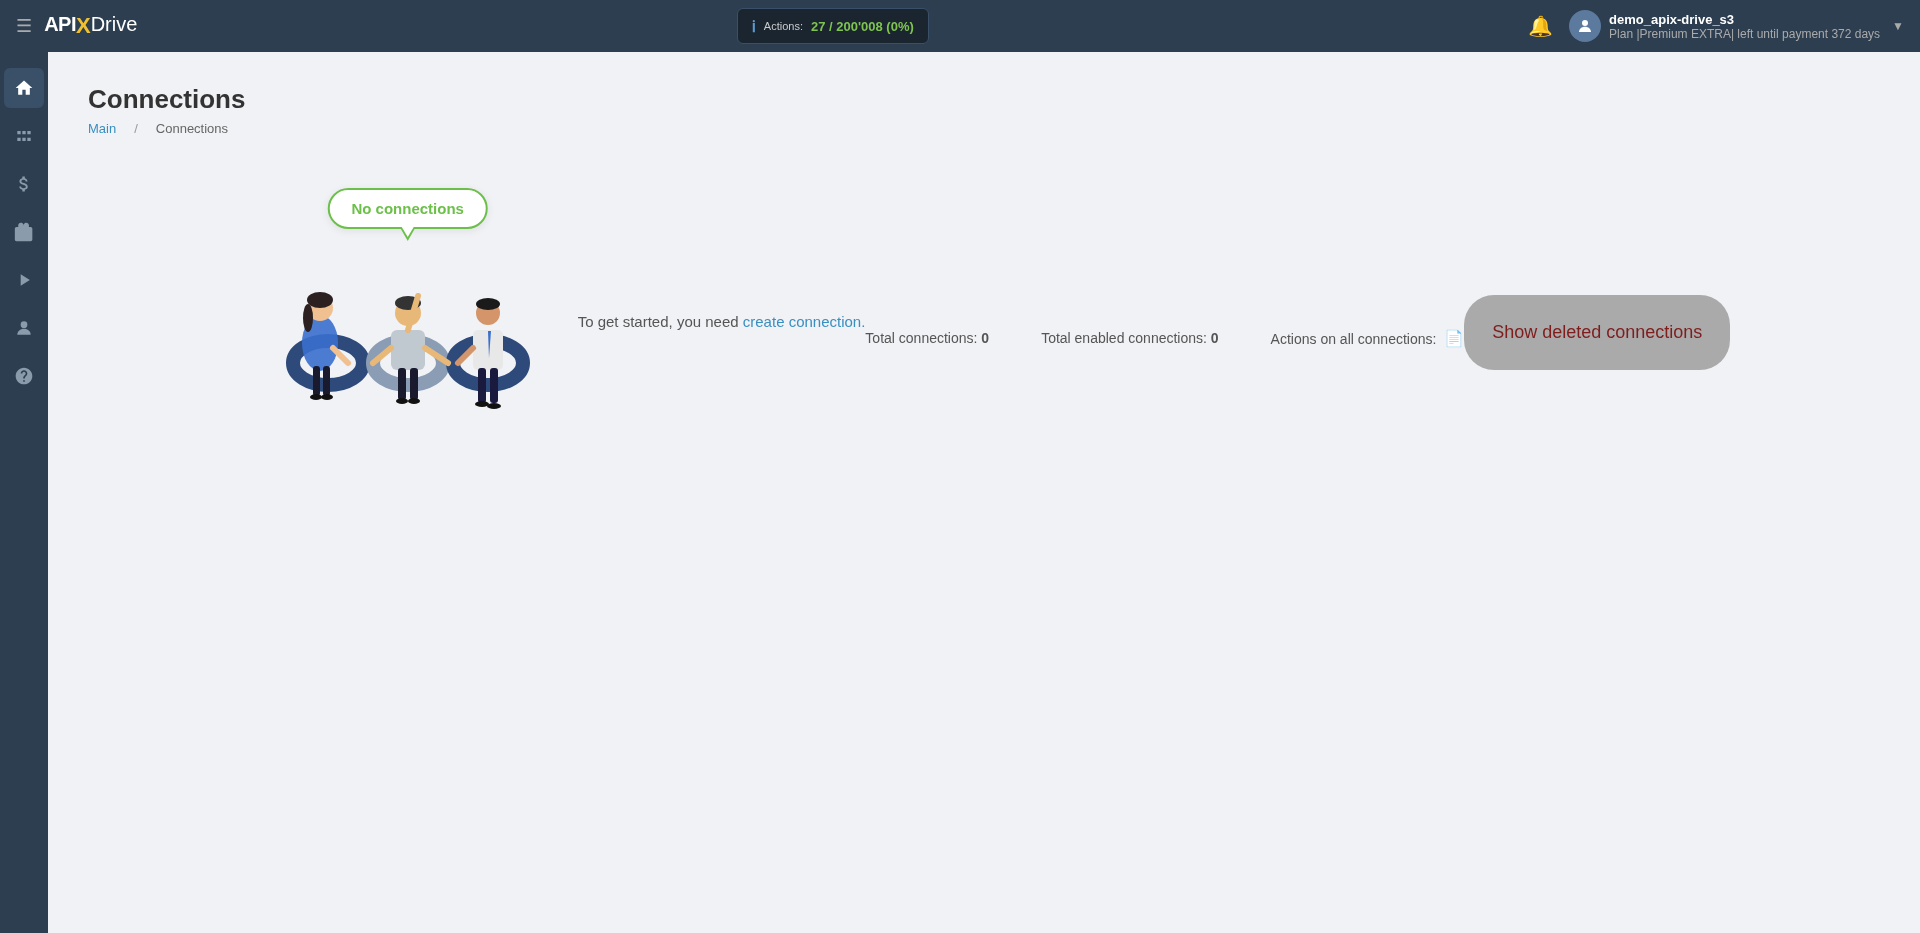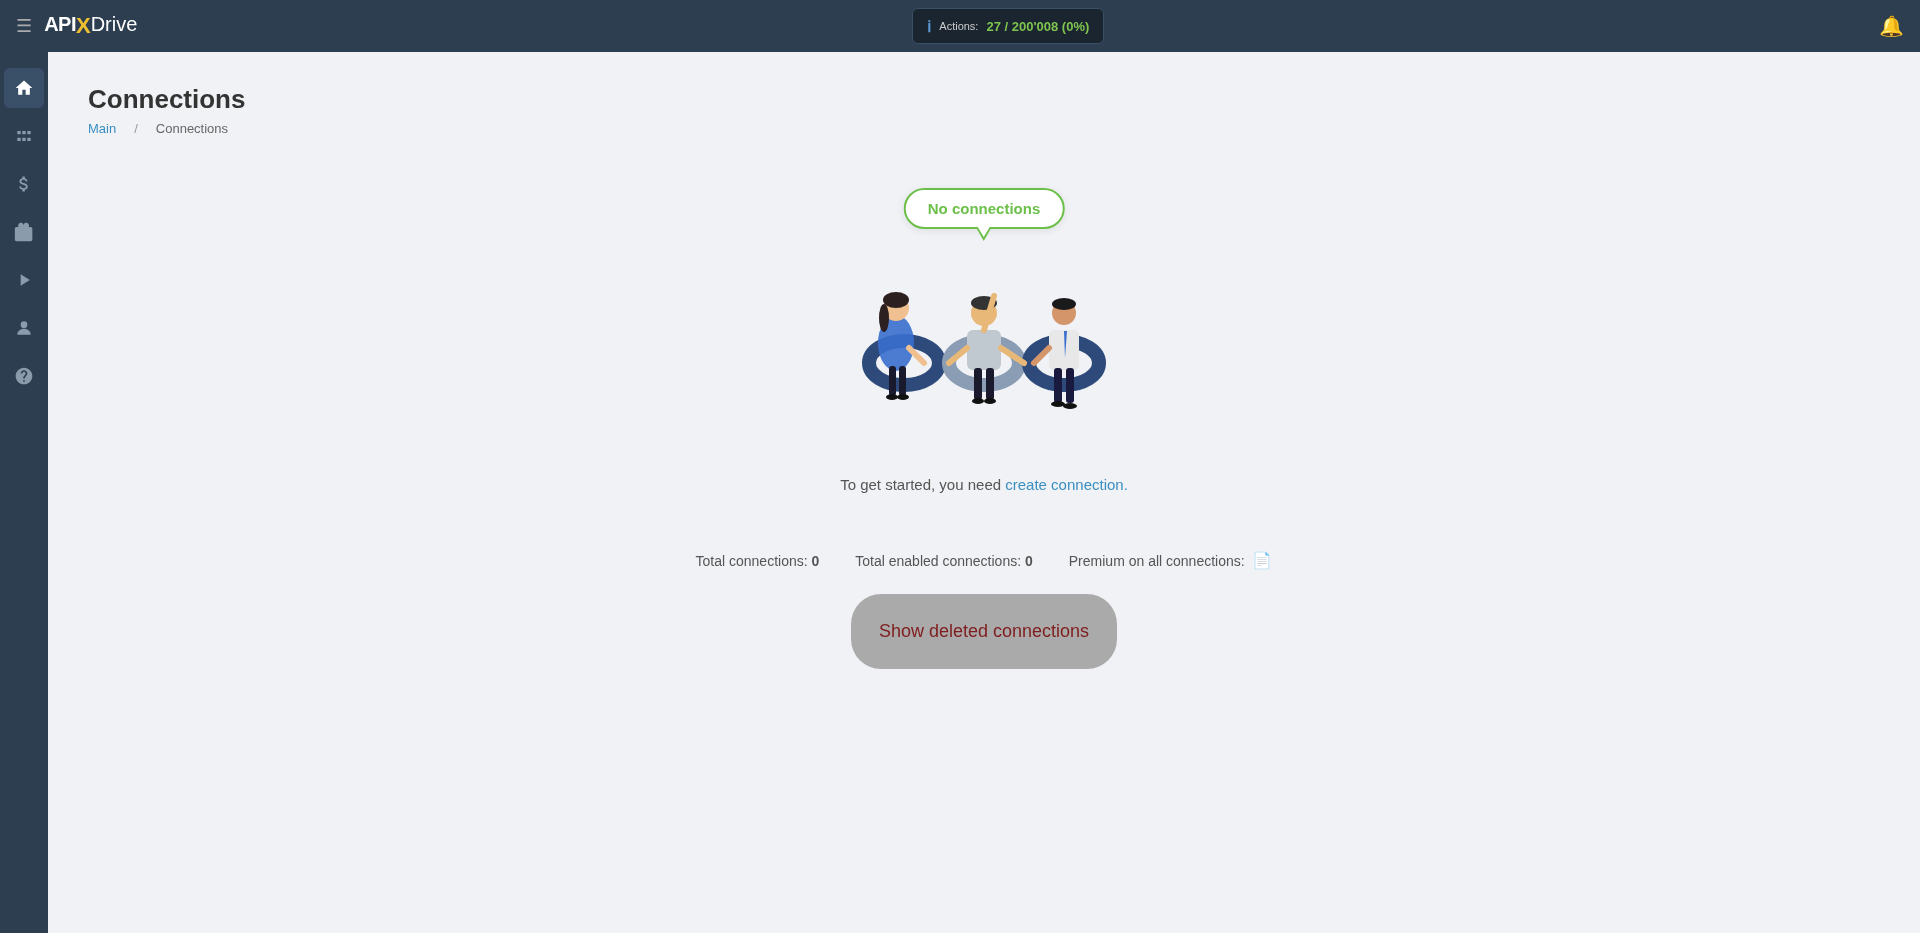--- a/index.html
+++ b/index.html
@@ -99,21 +99,21 @@
       display: flex;
       align-items: center;
       gap: 18px;
     }
     .breadcrumb-link { color: #3a8fc1; cursor: pointer; text-decoration: none; }
     .breadcrumb-sep { color: #999; }
 
     
     .center-section {
       display: flex;
-      flex-direction: column;
+      flex-direction: row;
       align-items: center;
       justify-content: center;
       padding: 20px;
       margin-top: 20px;
     }
 
     
     .illustration-wrap {
       width: 340px;
       height: 260px;
@@ -183,21 +183,21 @@
       align-items: center;
       gap: 8px;
       transition: background 0.2s;
       margin-bottom: 36px;
     }
 
     
     .stats-row {
       display: flex;
       align-items: center;
-      gap: 36px;
+      gap: 52px;
       margin-bottom: 24px;
       font-size: 14px;
       color: #555;
       margin-top: 36px;
     }
     .stats-row .stat-label { font-weight: 400; }
     .stats-row .stat-val { font-weight: 600; }
     .report-icon { color: #777; font-size: 16px; cursor: pointer; margin-left: 4px; }
 
     
@@ -228,20 +228,33 @@
   <div class="topnav-center">
     <div class="actions-badge">
       <span class="info-icon">ℹ</span>
       <span class="actions-text">Actions:</span>
       <span class="actions-count">27 / 200'008 (0%)</span>
     </div>
   </div>
 
   <div class="topnav-right">
     <span class="bell-icon">🔔</span>
+    <div class="user-section">
+      <div class="user-avatar">
+        <svg width="18" height="18" viewBox="0 0 24 24" fill="white">
+            <circle cx="12" cy="8" r="4"></circle>
+            <path d="M4 20c0-4 3.6-7 8-7s8 3 8 7"></path>
+          </svg>
+      </div>
+      <div>
+        <div class="user-name">demo_apix-drive_s3</div>
+        <div class="user-plan">Plan |Premium EXTRA| left until payment 372 days</div>
+      </div>
+      <span class="chevron-down">▼</span>
+    </div>
   </div>
 </div>
 
 <div class="body-wrap">
 
   <div class="sidebar">
     <div class="sidebar-item active">
       <svg width="20" height="20" viewBox="0 0 24 24" fill="currentColor">
           <path d="M10 20v-6h4v6h5v-8h3L12 3 2 12h3v8z"></path>
         </svg>
@@ -359,21 +372,21 @@
       <div class="stats-row">
         <span>
           <span class="stat-label">Total connections:</span>
           <span class="stat-val">0</span>
         </span>
         <span>
           <span class="stat-label">Total enabled connections:</span>
           <span class="stat-val">0</span>
         </span>
         <span>
-          <span class="stat-label">Premium on all connections:</span>
+          <span class="stat-label">Actions on all connections:</span>
           <span class="report-icon">📄</span>
         </span>
       </div>
 
       <button class="show-deleted-btn">Show deleted connections</button>
     </div>
   </div>
 </div>
 
 </body></html>

